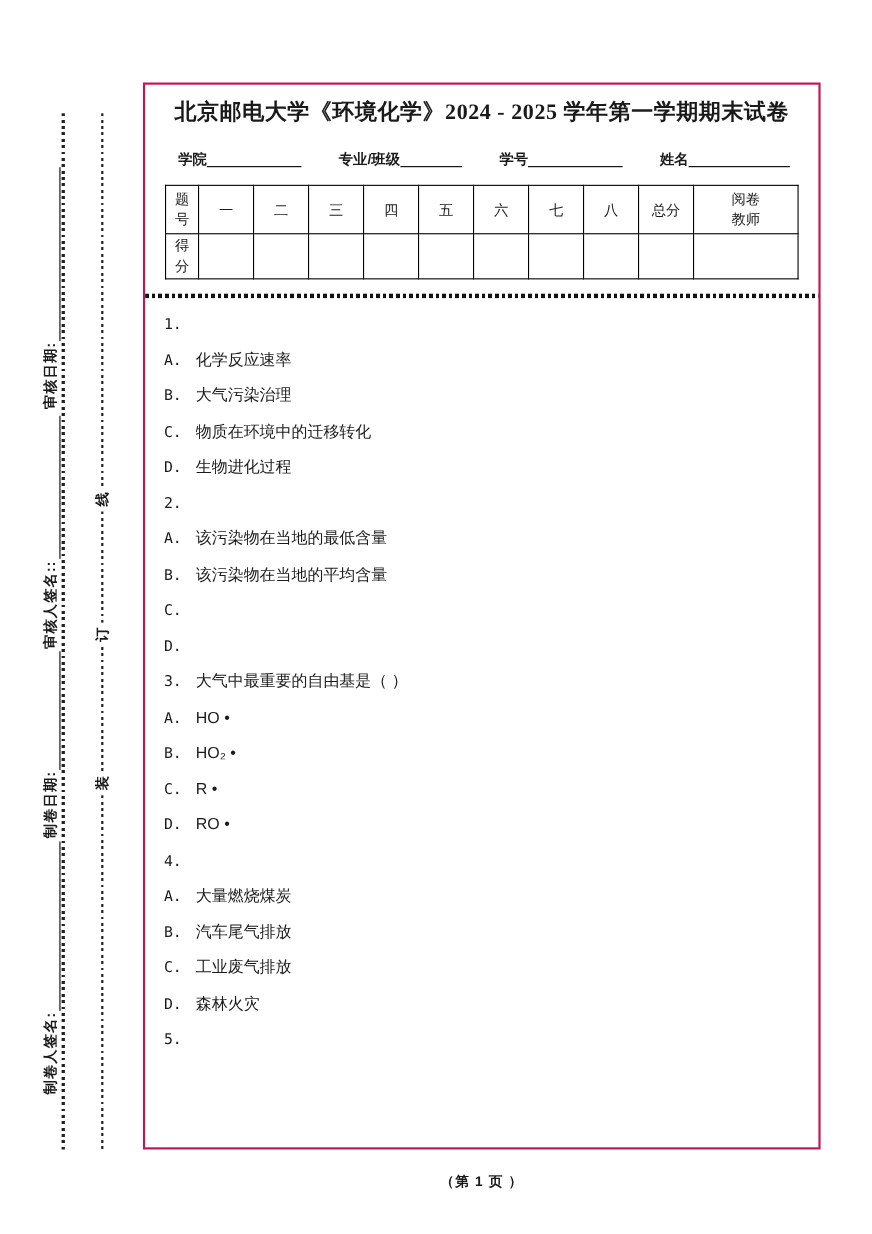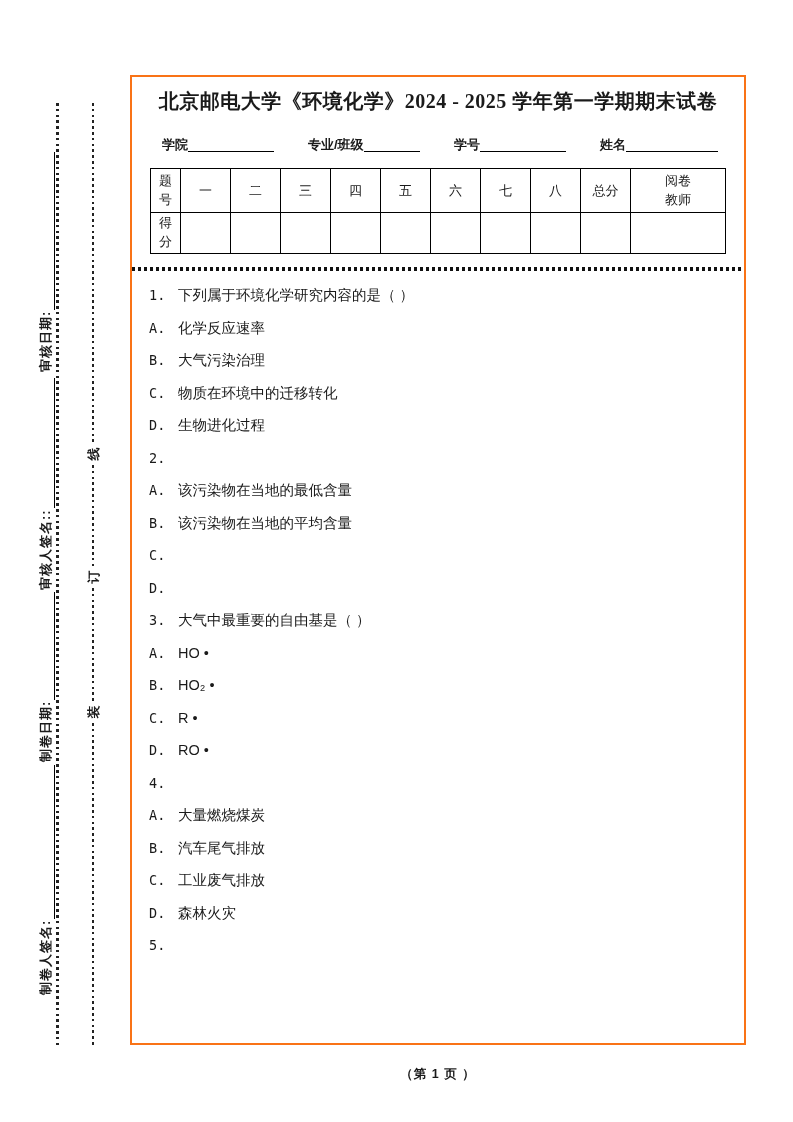--- a/index.html
+++ b/index.html
@@ -21,21 +21,21 @@
   .fold-line { left:56px; top:103px; height:942px; }
   .binding-col { position:absolute; left:85px; top:103px; width:16px; height:942px;
     display:flex; flex-direction:column; align-items:center; }
   .vseg { width:2.6px; background-image:repeating-linear-gradient(to bottom,#222 0 2.6px,transparent 2.6px 5.8px); }
   .s1 { height:340px; } .s2 { height:101px; } .s3 { height:113px; } .s4 { flex:1; }
   .bind-char { height:22px; display:flex; align-items:center; justify-content:center;
     font-size:13px; font-weight:bold; transform:rotate(-90deg); }
 
   
   .frame { position:absolute; left:130px; top:75px; width:616px; height:970px;
-    border:2px solid #f97316; background:#fff; }
+    border:2px solid #be185d; background:#fff; }
   .exam-title { margin-top:11px; text-align:center; font-size:20px; font-weight:bold;
     font-family:"Liberation Serif","DejaVu Serif",serif; letter-spacing:0.5px; }
 
   .info-row { margin:22px 26px 0 30px; display:flex; align-items:flex-end; font-size:13px;gap:28px; }
   .info-field { display:flex; align-items:flex-end; flex:1; }
   .info-field .info-label { font-weight:bold; white-space:nowrap; line-height:15px; }
   .info-blank { flex:1; border-bottom:1px solid #000; height:5px; margin-right:6px; }
   .info-field:last-child .info-blank { margin-right:0; }
 
   table.score { border-collapse:collapse; margin:16px 0 0 18px; table-layout:fixed; width:575px; }
@@ -161,21 +161,20 @@
       </tr>
     </tbody>
       </table>
 
     <div class="dotted-sep"></div>
 
     <div class="content">
 
       <div class="qline">
         <span class="ln-label">1.</span>
-        <span class="ln-text">下列属于环境化学研究内容的是（  ）</span>
       </div>
       <div class="qline">
         <span class="ln-label">A.</span>
         <span class="ln-text">化学反应速率</span>
       </div>
       <div class="qline">
         <span class="ln-label">B.</span>
         <span class="ln-text">大气污染治理</span>
       </div>
       <div class="qline">

